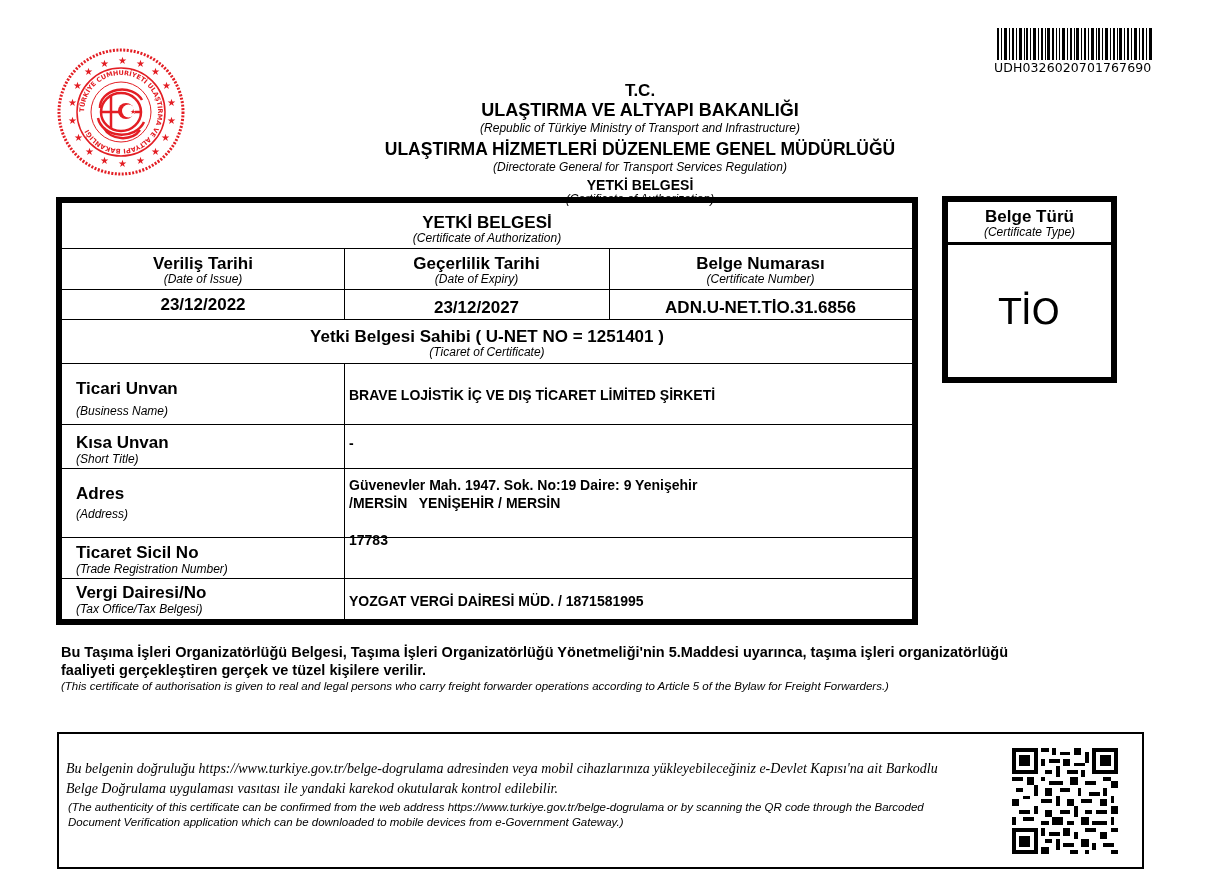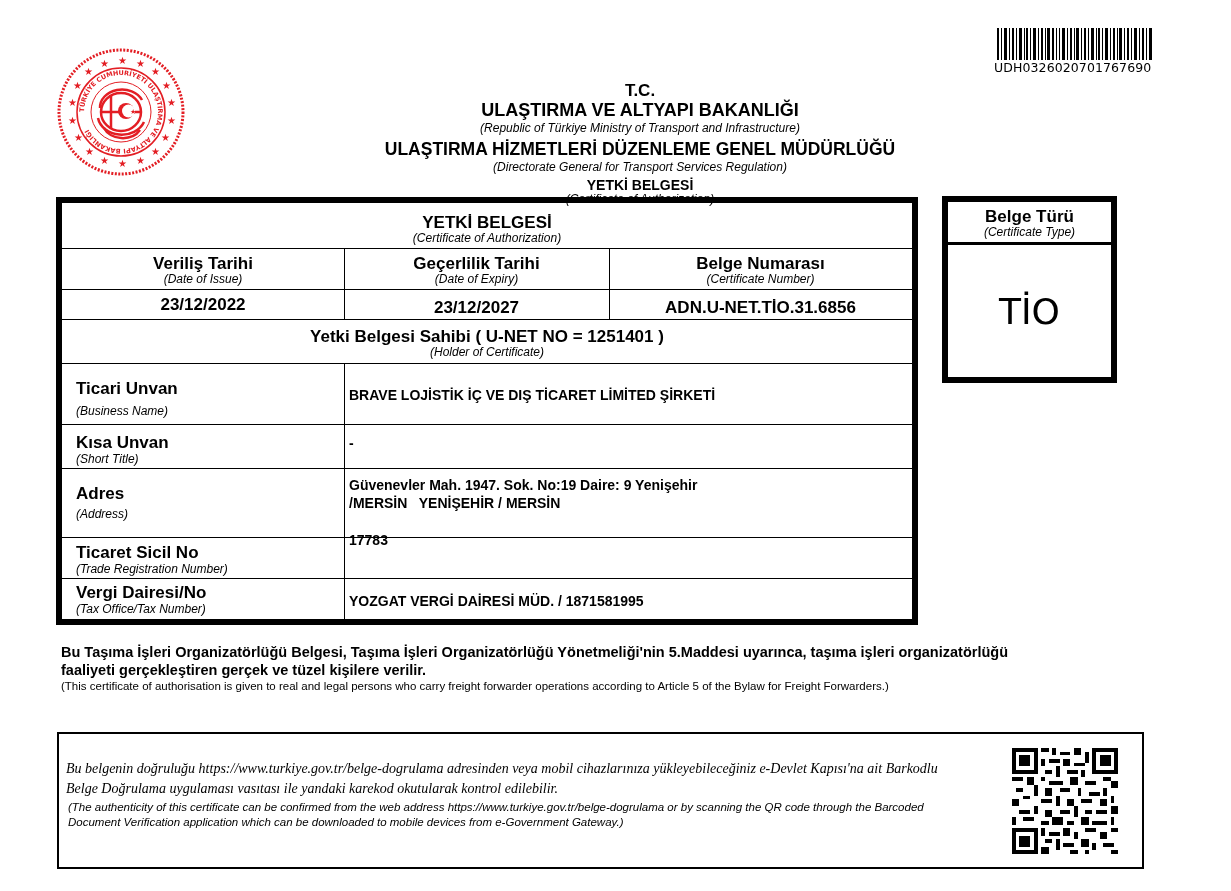--- a/index.html
+++ b/index.html
@@ -31,21 +31,21 @@
   .lab { font-size:17px; font-weight:bold; line-height:19px; }
   .labsub { font-size:12px; font-style:italic; line-height:14px; }
   .data { font-size:14px; font-weight:bold; line-height:18px; }
 
   
   #typebox { left:942px; top:196px; width:163px; height:175px; border:6px solid #000; }
 
   
   #stmt { left:61px; top:643px; width:960px; }
   #stmt .tr { font-size:14.5px; font-weight:bold; line-height:18px; }
-  #stmt .en { font-size:11.5px; line-height:14px; }
+  #stmt .en { font-size:11.5px; font-style:italic; line-height:14px; }
 
   
   #verify { left:57px; top:732px; width:1083px; height:133px; border:2px solid #000; }
   #verify .tr { position:absolute; left:7px; top:25px; width:880px; font-family:"Liberation Serif", serif; font-style:italic; font-size:14px; line-height:20px; }
   #verify .en { position:absolute; left:9px; top:66px; width:880px; font-size:11.5px; font-style:italic; line-height:15px; }
   #qr { position:absolute; left:953px; top:14px; width:106px; height:106px; }
 </style>
 </head>
 <body>
 
@@ -181,21 +181,21 @@
 
   <div class="cell center val" style="left:0;top:92px;width:282px;">23/12/2022</div>
   <div class="cell center val" style="left:282px;top:95px;width:265px;">23/12/2027</div>
   <div class="cell center val" style="left:547px;top:95px;width:303px;">ADN.U-NET.TİO.31.6856</div>
   <div class="vline" style="left:282px;top:45px;height:72px;"></div>
   <div class="vline" style="left:547px;top:45px;height:72px;"></div>
   <div class="hline" style="top:116px;width:850px;"></div>
 
   <div class="cell center" style="left:0;top:124px;width:850px;">
     <div class="t17">Yetki Belgesi Sahibi ( U-NET NO = 1251401 )</div>
-    <div class="t12i">(Holder of Certificate)</div>
+    <div class="t12i">(Ticaret of Certificate)</div>
   </div>
   <div class="hline" style="top:160px;width:850px;"></div>
 
   <div class="vline" style="left:282px;top:160px;height:256px;"></div>
 
   <div class="cell" style="left:14px;top:176px;">
     <div class="lab">Ticari Unvan</div>
     <div class="labsub" style="margin-top:6px">(Business Name)</div>
   </div>
   <div class="cell data" style="left:287px;top:183px;">BRAVE LOJİSTİK İÇ VE DIŞ TİCARET LİMİTED ŞİRKETİ</div>
@@ -220,21 +220,21 @@
 
   <div class="cell" style="left:14px;top:340px;">
     <div class="lab">Ticaret Sicil No</div>
     <div class="labsub">(Trade Registration Number)</div>
   </div>
   <div class="cell data" style="left:287px;top:328px;">17783</div>
   <div class="hline" style="top:375px;width:850px;"></div>
 
   <div class="cell" style="left:14px;top:380px;">
     <div class="lab">Vergi Dairesi/No</div>
-    <div class="labsub">(Tax Office/Tax Number)</div>
+    <div class="labsub">(Tax Office/Tax Belgesi)</div>
   </div>
   <div class="cell data" style="left:287px;top:389px;">YOZGAT VERGİ DAİRESİ MÜD. / 1871581995</div>
 </div>
 
 <div class="abs" id="typebox">
   <div class="cell center" style="left:0;top:5px;width:163px;">
     <div class="t17">Belge Türü</div>
     <div class="t12i">(Certificate Type)</div>
   </div>
   <div class="hline" style="top:40px;width:163px;height:3px;"></div>

